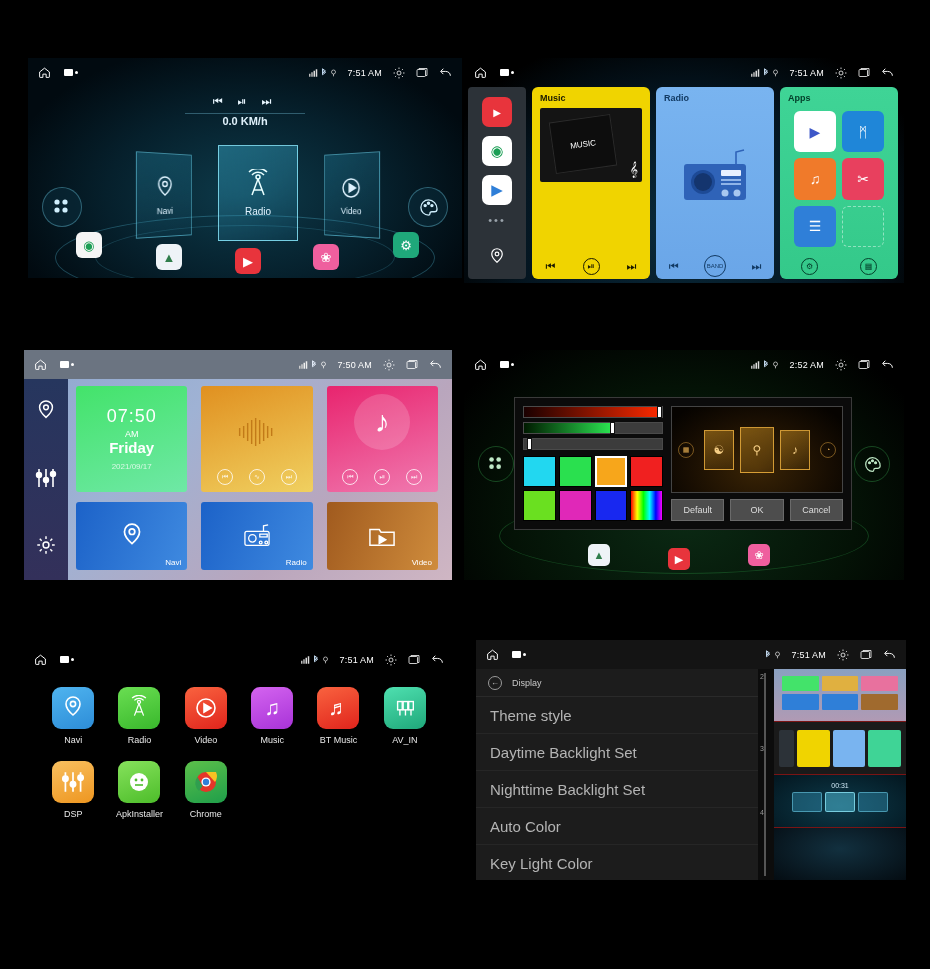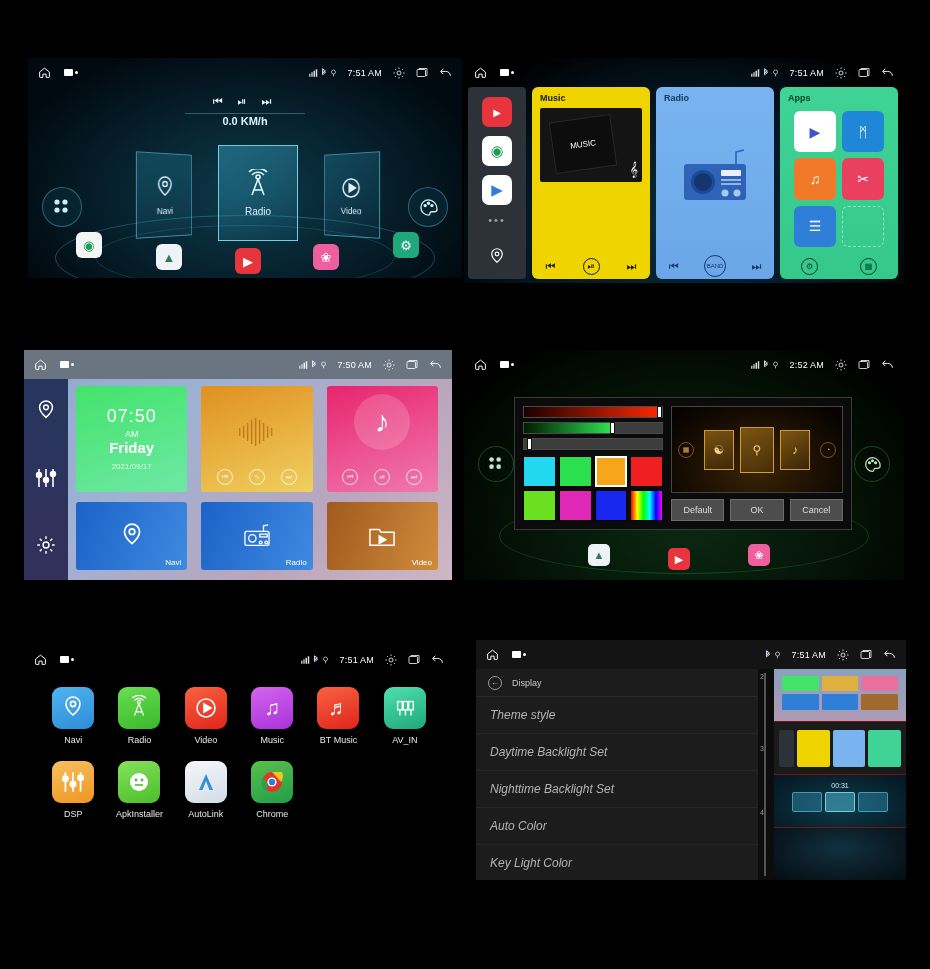--- a/index.html
+++ b/index.html
@@ -189,21 +189,21 @@
   #p6 { left: 476px; top: 640px; width: 430px; height: 240px; background: #141414; }
   #p6 .content { position: absolute; inset: 29px 0 0 0; display: flex; }
   .settings-list { flex: 1; background: #1c1c1c; }
   .set-head { display: flex; align-items: center; gap: 10px; height: 28px;
               padding: 0 12px; border-bottom: 1px solid #2a2a2a; }
   .set-head .back { width: 14px; height: 14px; border: 1px solid #9a9a9a;
                     border-radius: 50%; display: flex; align-items: center;
                     justify-content: center; color: #c8c8c8; font-size: 8px; }
   .set-head .ttl { color: #c8c8c8; font-size: 9px; }
   .set-row { height: 37px; display: flex; align-items: center; padding: 0 14px;
-             color: #b4b4b4; font-size: 12px; border-bottom: 1px solid #262626; font-style: italic; }
+             color: #b4b4b4; font-size: 15px; border-bottom: 1px solid #262626; }
   .thumbcol { width: 148px; background: #0c0c0c; position: relative;
               display: flex; }
   .scrollrail { width: 16px; position: relative; }
   .scrollrail .bar { position: absolute; left: 6px; top: 4px; bottom: 4px;
                      width: 2px; background: #555; }
   .scrollrail .num { position: absolute; left: 2px; color: #999; font-size: 7px; }
   .thumbs { flex: 1; display: flex; flex-direction: column; }
   .thumb { flex: 1; border-bottom: 1px solid #7a1414; position: relative; overflow: hidden; }
   .th-a { background: linear-gradient(180deg,#8aa0c0,#b09ab4); }
   .th-b { background: #1a1a1a; }
@@ -840,28 +840,20 @@
         <svg width="26" height="26" viewBox="0 0 26 26" fill="#fff">
             <circle cx="13" cy="13" r="9" fill="#fff"></circle>
             <circle cx="10" cy="11" r="1.4" fill="#4dbd2a"></circle>
             <circle cx="16" cy="11" r="1.4" fill="#4dbd2a"></circle>
             <path d="M9 16h8" stroke="#4dbd2a" stroke-width="1.6"></path>
           </svg>
         </span>
       <span class="nm">ApkInstaller</span>
     </div>
     <div class="appcell">
-      <span class="ic" style="background:linear-gradient(160deg,#f4f7fa,#d3dde6)">
-        <svg width="24" height="24" viewBox="0 0 24 24" fill="none">
-            <path d="M12 4L5 20h3.5L12 11l3.5 9H19z" fill="#2f8fd8"></path>
-          </svg>
-        </span>
-      <span class="nm">AutoLink</span>
-    </div>
-    <div class="appcell">
       <span class="ic" style="background:linear-gradient(160deg,#5cc04a,#1f9e4a)">
         <svg width="26" height="26" viewBox="0 0 26 26">
             <circle cx="13" cy="13" r="10" fill="#e33629"></circle>
             <path d="M13 3h10a10 10 0 0 1-1 10z" fill="#f7c223"></path>
             <path d="M4.5 8L9.5 17 6 22A10 10 0 0 1 4.5 8z" fill="#2f9e4f"></path>
             <circle cx="13" cy="13" r="4.6" fill="#fff"></circle>
             <circle cx="13" cy="13" r="3.2" fill="#2f7fd8"></circle>
           </svg>
         </span>
       <span class="nm">Chrome</span>

